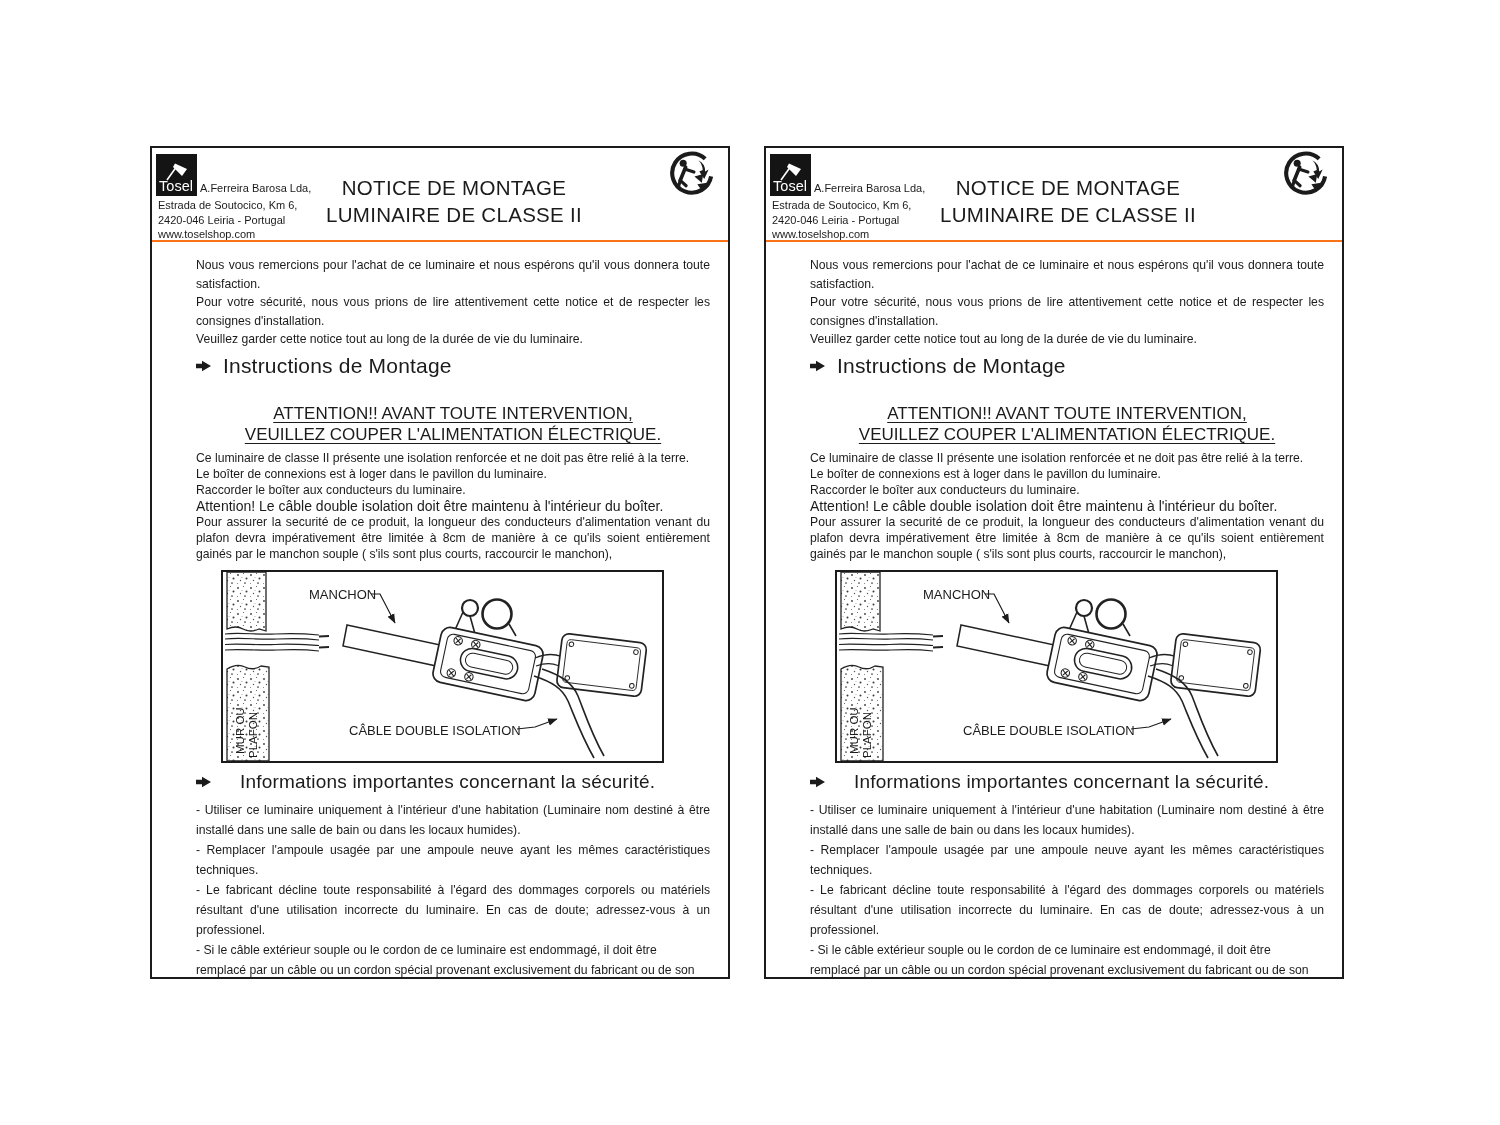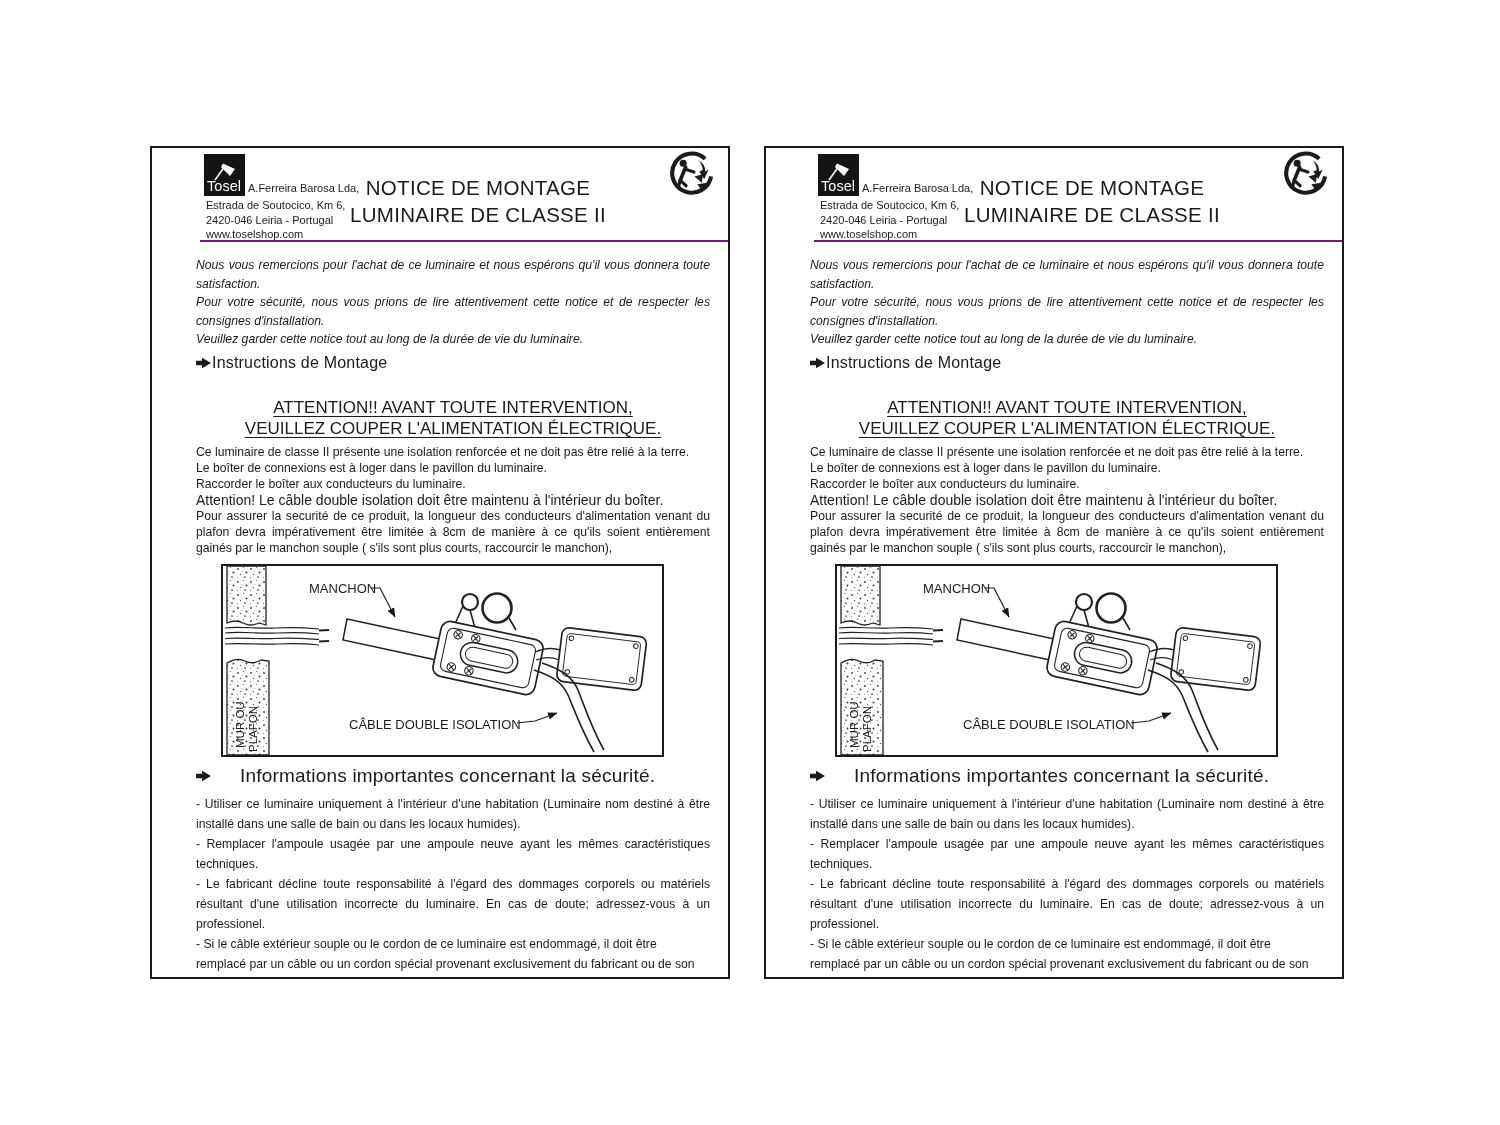--- a/index.html
+++ b/index.html
@@ -4,33 +4,33 @@
 <style>
   html,body{margin:0;padding:0;background:#ffffff;}
   .canvas{position:relative;width:1500px;height:1125px;background:#ffffff;overflow:hidden;
           font-family:"Liberation Sans","DejaVu Sans",sans-serif;color:#1b1b1b;}
   .page{position:absolute;top:146px;width:580px;height:833px;border:2px solid #1b1b1b;
         background:#fff;box-sizing:border-box;overflow:hidden;}
   .page-left{left:150px;}
   .page-right{left:764px;}
 
   
-  .header{position:relative;height:92px;border-bottom:2px solid #701a75;margin-left:48px;}
+  .header{position:relative;height:92px;border-bottom:2px solid #f97316;}
   .logo{position:absolute;left:4px;top:6px;width:41px;height:42px;background:#141414;}
   .addr1{position:absolute;left:48px;top:34px;font-size:11px;white-space:nowrap;}
   .addr-block{position:absolute;left:6px;top:50px;font-size:11px;line-height:14.5px;white-space:nowrap;}
   .title{position:absolute;top:26px;left:calc(50% + 14px);transform:translateX(-50%);
          text-align:center;font-size:20.5px;line-height:27px;letter-spacing:0.3px;white-space:nowrap;}
   .triman{position:absolute;right:13px;top:3px;width:47px;height:47px;}
 
   
   .content{padding:14px 18px 0 44px;font-size:12.2px;}
   .content p{margin:0;}
-  .intro p{line-height:18.6px;text-align:justify;font-style:italic;}
-  .h1{margin-top:5px;font-size:16px;display:flex;align-items:center;letter-spacing:0.2px;}
+  .intro p{line-height:18.6px;text-align:justify;}
+  .h1{margin-top:5px;font-size:21px;display:flex;align-items:center;gap:11px;letter-spacing:0.2px;}
   .h2{margin-top:8px;font-size:19px;display:flex;align-items:center;gap:28px;letter-spacing:0.2px;white-space:nowrap;}
   .harrow{flex:0 0 auto;display:block;}
   .warn{margin-top:25px;text-align:center;font-size:17px;line-height:21.5px;white-space:nowrap;}
   .warn span{text-decoration:underline;text-underline-offset:3px;}
   .class2{margin-top:4px;line-height:16px;}
   .class2 div{white-space:nowrap;}
   .attn{margin-top:13px;font-size:14px;white-space:nowrap;}
   .attn span{text-underline-offset:3px;margin-top:14px;}
   .manchon-p{margin-top:10px;line-height:16px;text-align:justify;}
   .diagram{margin-top:8px;margin-left:25px;width:439px;height:189px;border:2px solid #1b1b1b;box-sizing:content-box;}

